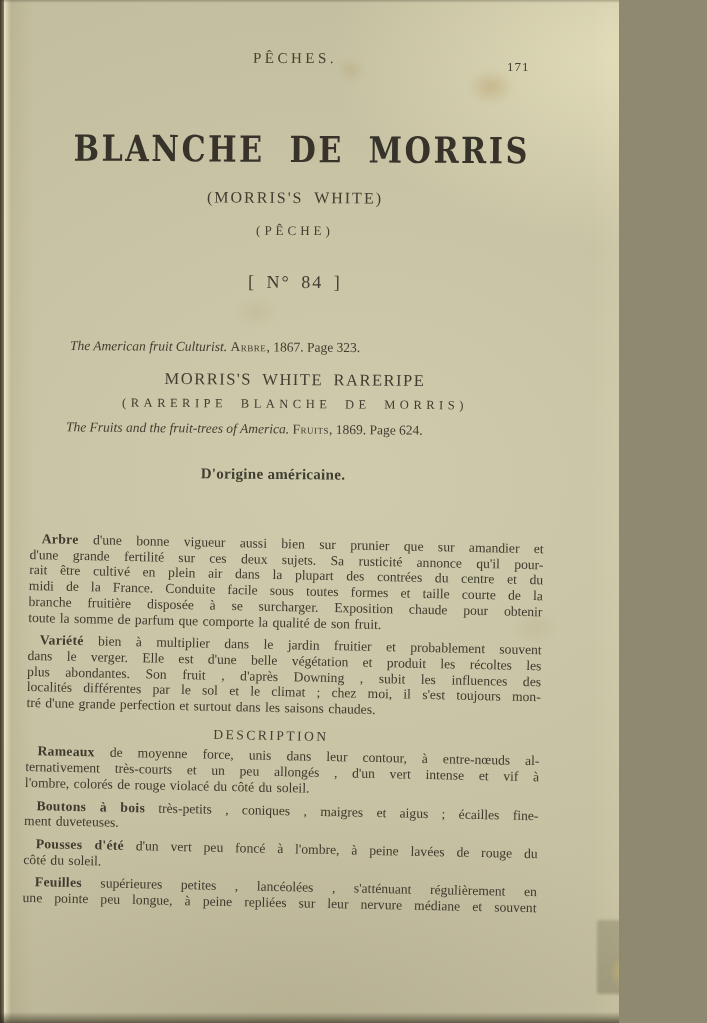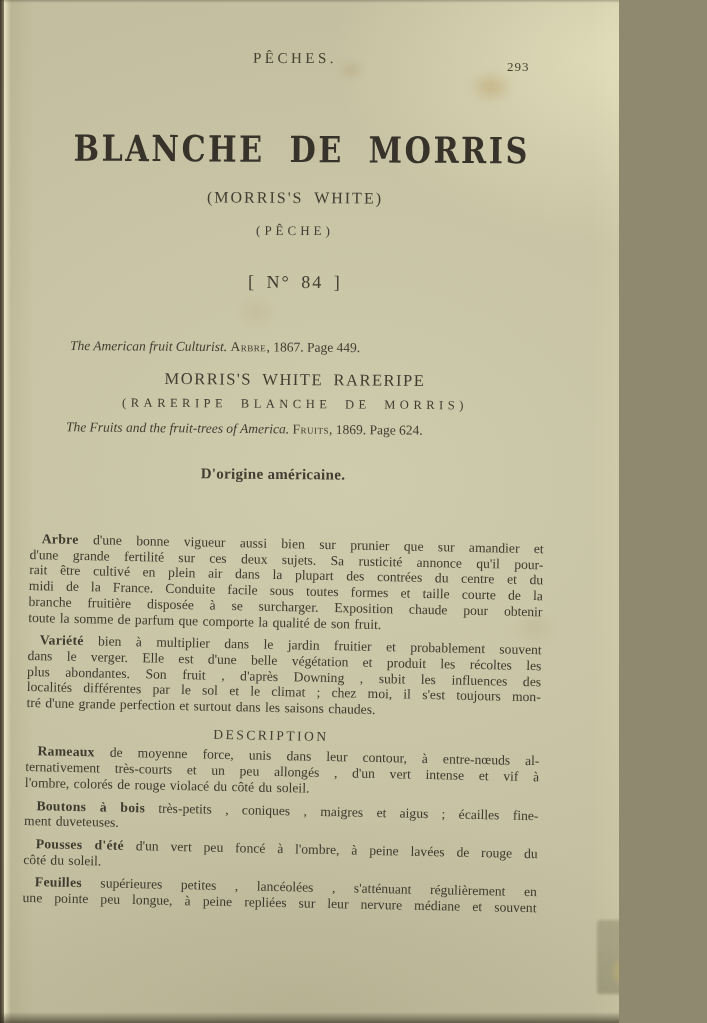--- a/index.html
+++ b/index.html
@@ -94,29 +94,29 @@
   <div class="stain s2"></div>
   <div class="stain s3"></div>
   <div class="stain s4"></div>
   <div class="stain s5"></div>
   <div class="stain s6"></div>
   <div class="ghost"></div>
 
   <div class="text-area">
 
     <div class="centered running-title">PÊCHES.</div>
-    <div class="page-number">293</div>
+    <div class="page-number">171</div>
 
     <h1 class="centered title"><span class="title-inner">BLANCHE DE MORRIS</span></h1>
 
     <div class="centered subtitle-en">(MORRIS'S WHITE)</div>
     <div class="centered subtitle-fr">(PÊCHE)</div>
     <div class="centered number">[ N° 84 ]</div>
 
-    <div class="ref ref1"><span class="it">The American fruit Culturist.</span> <span class="sc">Arbre</span><span>, 1867. Page 449.</span></div>
+    <div class="ref ref1"><span class="it">The American fruit Culturist.</span> <span class="sc">Arbre</span><span>, 1867. Page 323.</span></div>
 
     <div class="centered syn-heading">MORRIS'S WHITE RARERIPE</div>
     <div class="centered syn-sub">(RARERIPE BLANCHE DE MORRIS)</div>
 
     <div class="ref ref2"><span class="it">The Fruits and the fruit-trees of America.</span> <span class="sc">Fruits</span><span>, 1869. Page 624.</span></div>
 
     <div class="centered origin">D'origine américaine.</div>
 
     <div class="body" id="body-text">
         <div class="para">

